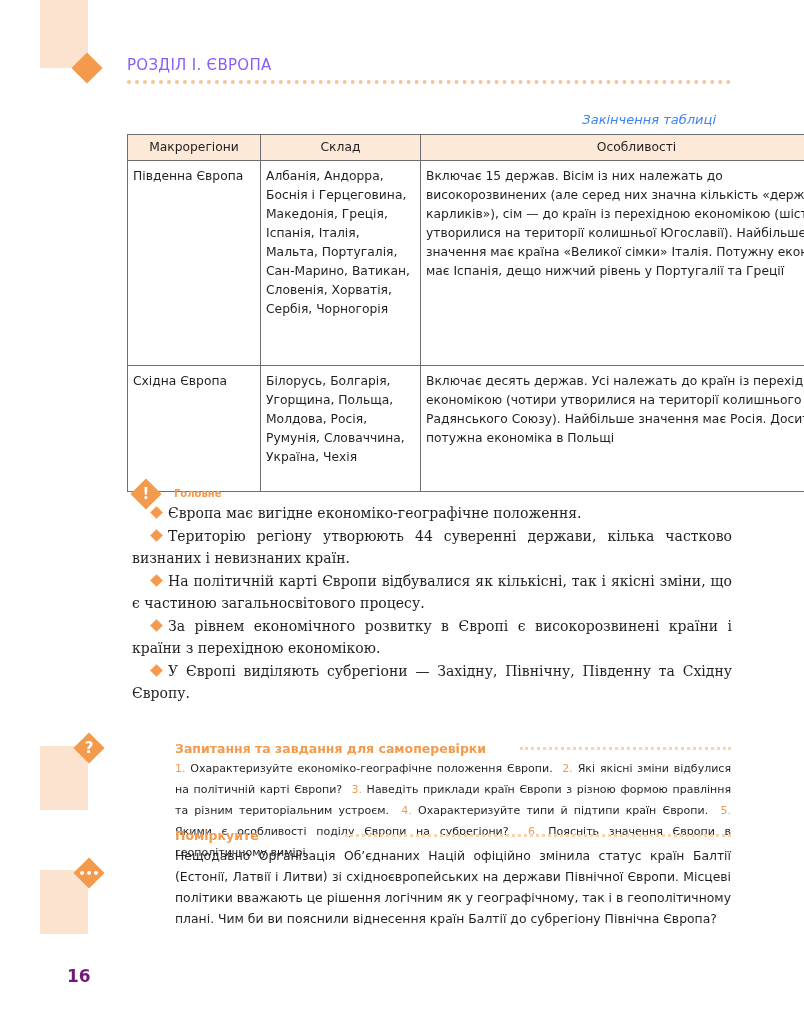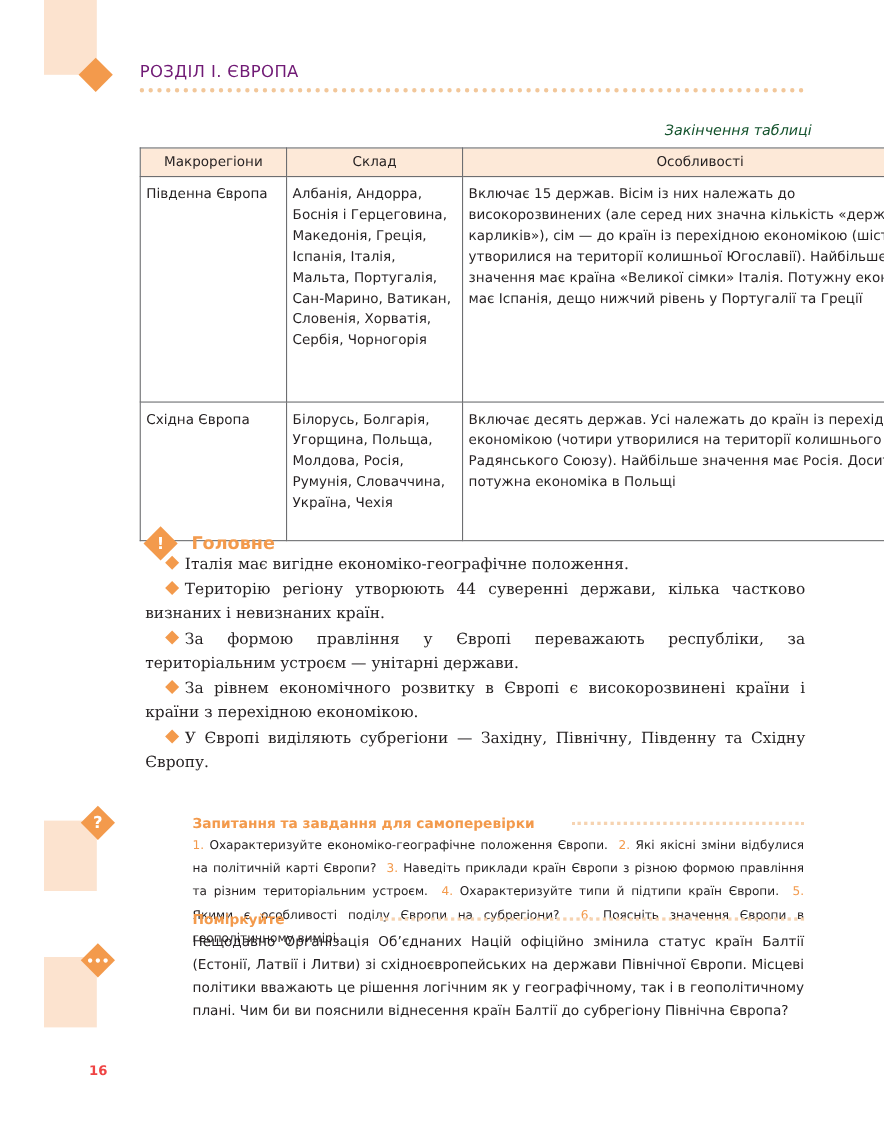--- a/index.html
+++ b/index.html
@@ -5,46 +5,46 @@
   * { box-sizing: border-box; margin: 0; padding: 0; }
   html, body { width: 804px; height: 1024px; background: #ffffff; overflow: hidden; }
   body { position: relative; font-family: "DejaVu Sans", sans-serif; color: #231f20; }
 
   .peach-tab { position: absolute; background: #fce3cf; }
   .diamond { position: absolute; width: 22px; height: 22px; background: #f39a4c; transform: rotate(45deg); }
   .diamond-icon { position: absolute; width: 30px; height: 30px; }
   .diamond-icon .sq { position: absolute; left: 4px; top: 4px; width: 22px; height: 22px; background: #f39a4c; transform: rotate(45deg); }
   .diamond-icon .gl { position: absolute; left: 0; top: 0; width: 30px; height: 30px; display: flex; align-items: center; justify-content: center; color: #fff; font-weight: bold; font-size: 15px; font-family: "DejaVu Sans", sans-serif; }
 
-  .chapter-title { position: absolute; left: 127px; top: 56px; font-size: 15px; letter-spacing: 0.3px; color: #701a75; }
+  .chapter-title { position: absolute; left: 127px; top: 56px; font-size: 15px; letter-spacing: 0.3px; color: #8b5cf6; }
   .dotted-rule { position: absolute; height: 4px; border-top: 4px dotted #f2c79a; }
 
-  .table-caption { position: absolute; right: 66px; top: 112px; font-style: italic; font-size: 13px; color: #14532d; }
+  .table-caption { position: absolute; right: 88px; top: 112px; font-style: italic; font-size: 13px; color: #3b82f6; }
 
   table.macro { position: absolute; left: 127px; top: 134px; width: 726px; border-collapse: collapse; font-size: 12.3px; line-height: 19px; }
   table.macro th, table.macro td { border: 1px solid #6d6e71; vertical-align: top; }
   table.macro th { background: #fde9d8; font-weight: normal; text-align: center; height: 26px; padding: 3px 4px; }
   table.macro td { padding: 6px 5px 4px 5px; }
   .col1 { width: 133px; }
   .col2 { width: 160px; }
 
   .main-block { position: absolute; left: 132px; top: 486px; width: 600px; font-family: "DejaVu Serif", serif; font-size: 14px; line-height: 22.5px; color: #231f20; text-align: justify; }
-  .main-heading { color: #f39a4c; font-family: "DejaVu Sans", sans-serif; font-weight: bold; font-size: 16px; margin-left: 14px; line-height: 16px; }
+  .main-heading { color: #f39a4c; font-family: "DejaVu Sans", sans-serif; font-weight: bold; font-size: 10px; margin-left: 14px; line-height: 16px; }
   .main-item { text-indent: 20px; }
   .bullet { display: inline-block; width: 9px; height: 9px; background: #f39a4c; transform: rotate(45deg); margin-right: 7px; text-indent: 0; position: relative; top: -1px; }
 
   .sec-heading { font-family: "DejaVu Sans", sans-serif; font-weight: bold; font-size: 12.5px; color: #f39a4c; display: flex; align-items: center; gap: 26px; }
   .sec-heading .rule { flex: 1; margin-left: 8px; border-top: 3px dotted #f6d3b1; height: 3px; }
   .q-block { position: absolute; left: 175px; top: 741px; width: 556px; }
   .q-text { font-size: 11px; line-height: 21px; text-align: justify; margin-top: 2px; }
   .q-num { color: #f39a4c; }
   .t-block { position: absolute; left: 175px; top: 828px; width: 556px; }
   .t-text { font-size: 12.4px; line-height: 21px; text-align: justify; margin-top: 2px; }
 
-  .page-num { position: absolute; left: 81px; top: 966px; font-family: "DejaVu Sans", sans-serif; font-weight: bold; font-size: 12px; color: #ef4444; }
+  .page-num { position: absolute; left: 67px; top: 966px; font-family: "DejaVu Sans", sans-serif; font-weight: bold; font-size: 17px; color: #701a75; }
 </style>
 </head>
 <body>
 
 <div class="peach-tab" style="left:40px;top:0;width:48px;height:68px;"></div>
 <div class="diamond" style="left:76px;top:57px;"></div>
 
 <div class="chapter-title">РОЗДІЛ І. ЄВРОПА</div>
 <div class="dotted-rule" style="left:127px;top:80px;width:604px;"></div>
 
@@ -71,23 +71,23 @@
     </tr>
   </tbody>
 </table>
 
 <div class="diamond-icon" style="left:131px;top:479px;">
   <div class="sq"></div>
     <div class="gl">!</div>
 </div>
 <div class="main-block">
   <div class="main-heading" style="margin-left:42px;">Головне</div>
-  <div class="main-item"><span class="bullet"></span><span>Італія має вигідне економіко-географічне положення.</span></div>
+  <div class="main-item"><span class="bullet"></span><span>Європа має вигідне економіко-географічне положення.</span></div>
   <div class="main-item"><span class="bullet"></span><span>Територію регіону утворюють 44 суверенні держави, кілька частково визнаних і невизнаних країн.</span></div>
-  <div class="main-item"><span class="bullet"></span><span>За формою правління у Європі переважають республіки, за територіальним устроєм — унітарні держави.</span></div>
+  <div class="main-item"><span class="bullet"></span><span>На політичній карті Європи відбувалися як кількісні, так і якісні зміни, що є частиною загальносвітового процесу.</span></div>
   <div class="main-item"><span class="bullet"></span><span>За рівнем економічного розвитку в Європі є високорозвинені країни і країни з перехідною економікою.</span></div>
   <div class="main-item"><span class="bullet"></span><span>У Європі виділяють субрегіони — Західну, Північну, Південну та Східну Європу.</span></div>
 </div>
 
 <div class="peach-tab" style="left:40px;top:746px;width:48px;height:64px;"></div>
 <div class="diamond-icon" style="left:74px;top:733px;">
   <div class="sq"></div>
     <div class="gl">?</div>
 </div>
 <div class="q-block">

